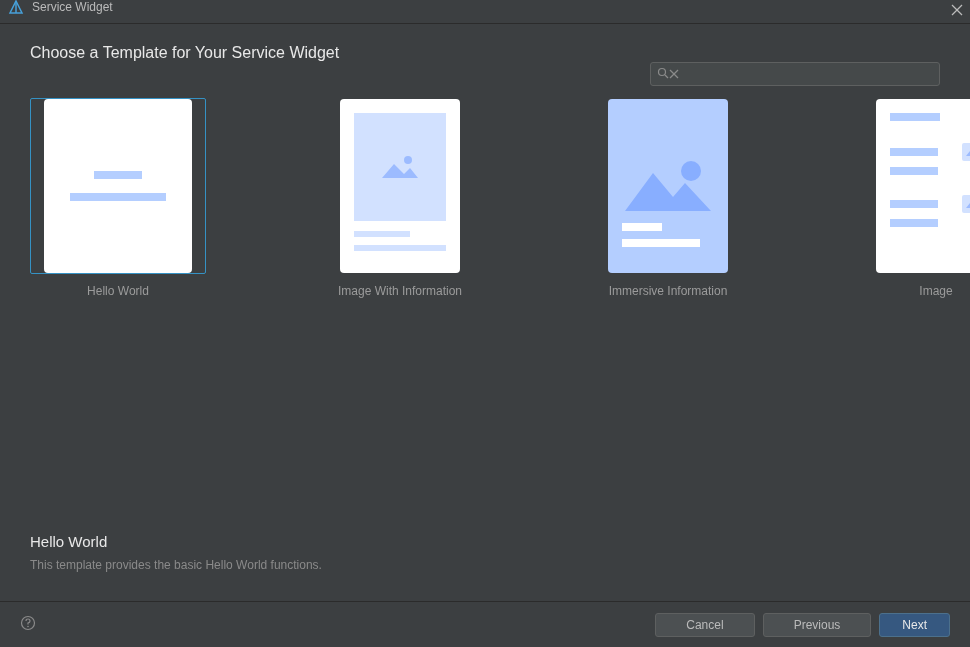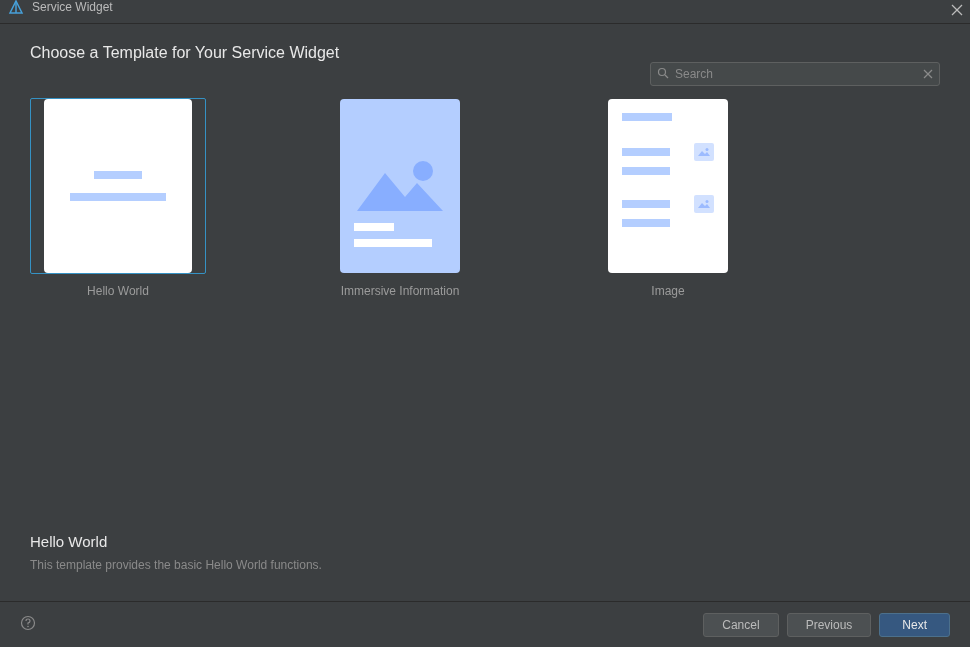--- a/index.html
+++ b/index.html
@@ -168,21 +168,21 @@
     .help-icon {
       color: #8a8a8a;
       cursor: pointer;
     }
     .footer-buttons {
       display: flex;
       gap: 8px;
     }
     .btn {
       height: 24px;
-      padding: 0 18px;
+      padding: 0 30px;
       border-radius: 3px;
       font-size: 12px;
       border: 1px solid #5e6060;
       background: #4c5052;
       color: #bbbbbb;
       cursor: pointer;
       display: flex;
       align-items: center;
       justify-content: center;
     }
@@ -216,21 +216,20 @@
   <div class="heading">Choose a Template for Your Service Widget</div>
 
   <div class="search-row">
     <div class="search-box">
       <span>
         <svg width="12" height="12" viewBox="0 0 12 12">
             <circle cx="5" cy="5" r="3.5" fill="none" stroke="#8a8a8a" stroke-width="1.2"></circle>
             <line x1="8" y1="8" x2="11" y2="11" stroke="#8a8a8a" stroke-width="1.2"></line>
           </svg>
       </span>
-      <input type="text" placeholder="Search" style="">
       <span class="search-clear">
         <svg width="10" height="10" viewBox="0 0 10 10">
             <line x1="1" y1="1" x2="9" y2="9" stroke="#8a8a8a" stroke-width="1.2"></line>
             <line x1="9" y1="1" x2="1" y2="9" stroke="#8a8a8a" stroke-width="1.2"></line>
           </svg>
       </span>
     </div>
   </div>
 
   <div class="templates">
@@ -238,20 +237,35 @@
     <div class="template-item">
       <div class="template-card selected">
         <div class="template-inner tpl1">
           <div class="line-a"></div>
           <div class="line-b"></div>
         </div>
       </div>
       <div class="template-label">Hello World</div>
     </div>
 
+    <div class="template-item">
+      <div class="template-card">
+        <div class="template-inner tpl2">
+          <div class="img-area">
+            <svg width="40" height="30" viewBox="0 0 40 30">
+                <circle cx="28" cy="8" r="4" fill="#9cbbff"></circle>
+                <path d="M2 26 L14 12 L24 22 L30 16 L38 26 Z" fill="#9cbbff"></path>
+              </svg>
+          </div>
+          <div class="line-a"></div>
+          <div class="line-b"></div>
+        </div>
+      </div>
+      <div class="template-label">Image With Information</div>
+    </div>
 
     <div class="template-item">
       <div class="template-card">
         <div class="template-inner tpl3">
           <div class="img-area">
             <svg width="90" height="60" viewBox="0 0 90 60">
                 <circle cx="68" cy="18" r="10" fill="#88aeff"></circle>
                 <path d="M2 58 L30 20 L50 44 L62 30 L88 58 Z" fill="#88aeff"></path>
               </svg>
           </div>

